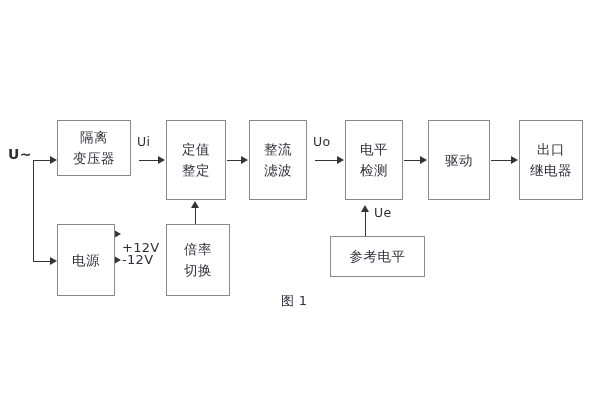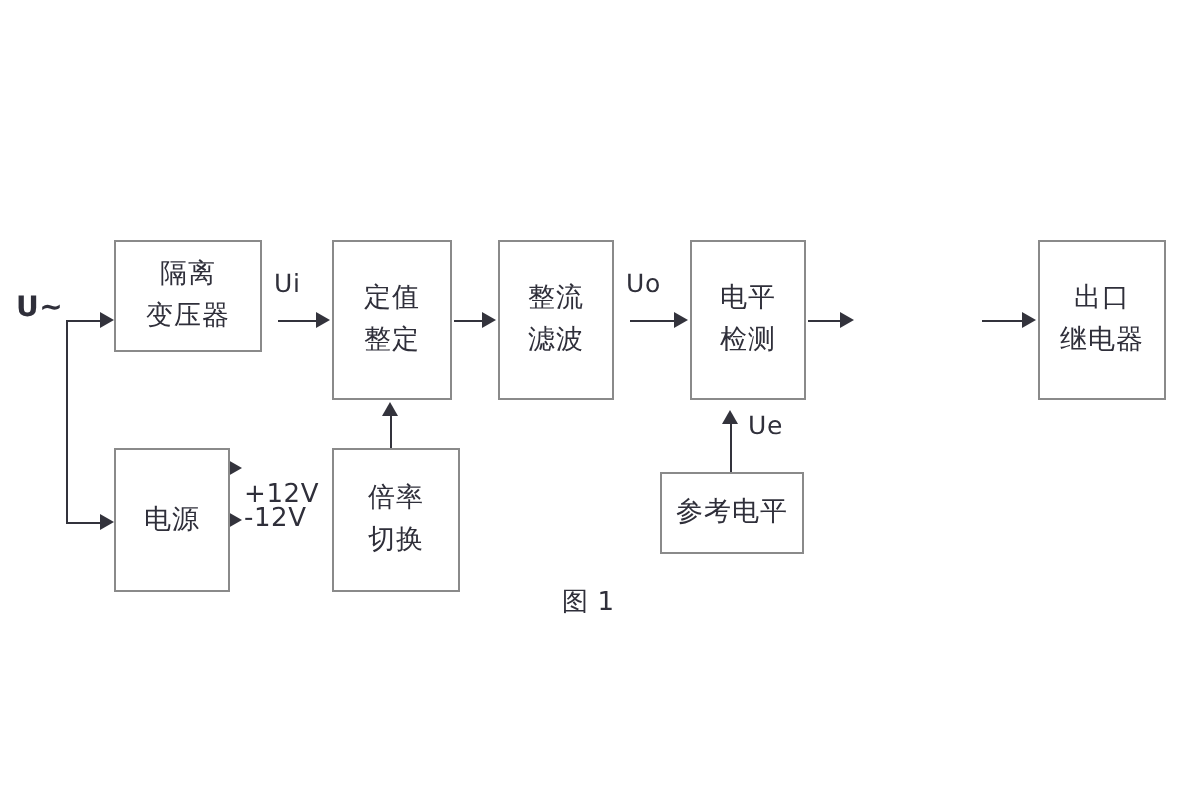--- a/index.html
+++ b/index.html
@@ -129,36 +129,39 @@
   <div class="block" style="left:249px; top:120px; width:58px; height:80px;">
     <span>整流</span>
     <span>滤波</span>
   </div>
 
   <div class="block" style="left:345px; top:120px; width:58px; height:80px;">
     <span>电平</span>
     <span>检测</span>
   </div>
 
+  <div class="block" style="left:428px; top:120px; width:62px; height:80px;">
+    <span>驱动</span>
+  </div>
 
   <div class="block" style="left:519px; top:120px; width:64px; height:80px;">
     <span>出口</span>
     <span>继电器</span>
   </div>
 
   <div class="block" style="left:57px; top:224px; width:58px; height:72px;">
     <span>电源</span>
   </div>
 
   <div class="block" style="left:166px; top:224px; width:64px; height:72px;">
     <span>倍率</span>
     <span>切换</span>
   </div>
 
-  <div class="block" style="left:330px; top:236px; width:72px; height:41px;">
+  <div class="block" style="left:330px; top:236px; width:95px; height:41px;">
     <span>参考电平</span>
   </div>
 
   <div class="label sig" style="left:137px; top:134px;">Ui</div>
   <div class="label sig" style="left:313px; top:134px;">Uo</div>
   <div class="label sig" style="left:374px; top:205px;">Ue</div>
 
   <div class="label" style="left:122px; top:226px;margin-top:14px;">+12V</div>
   <div class="label" style="left:122px; top:252px;">-12V</div>
 

